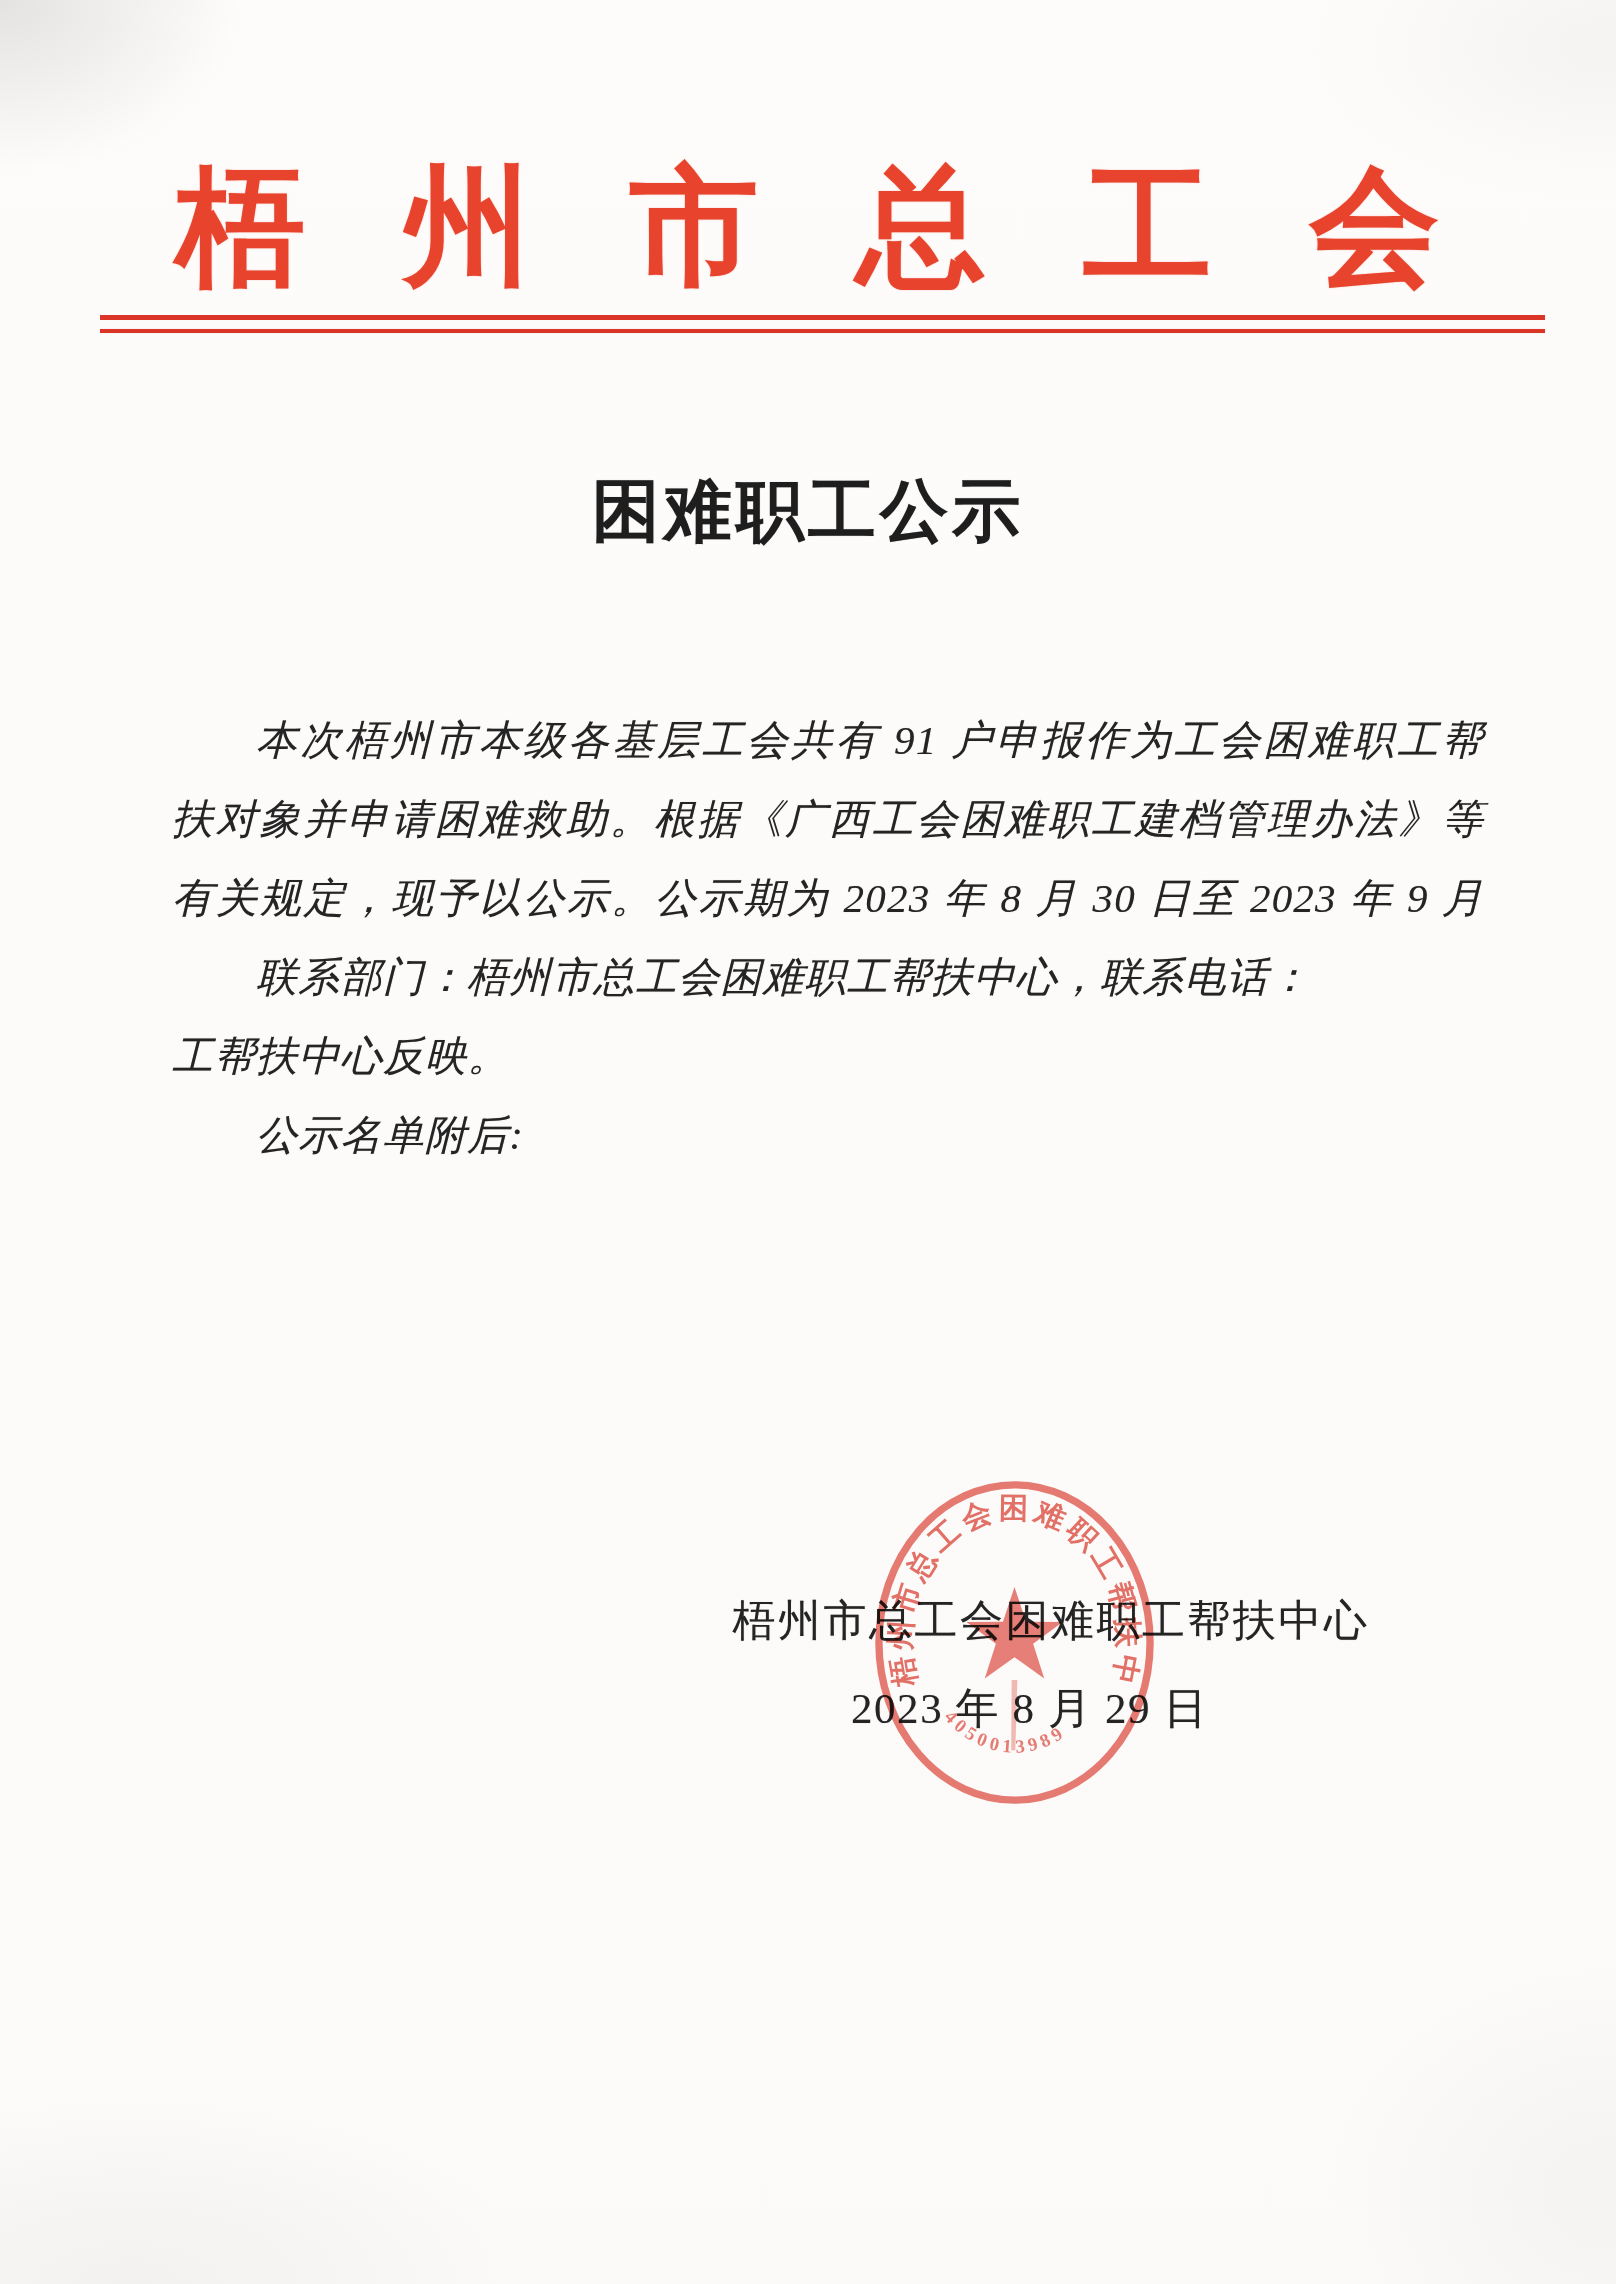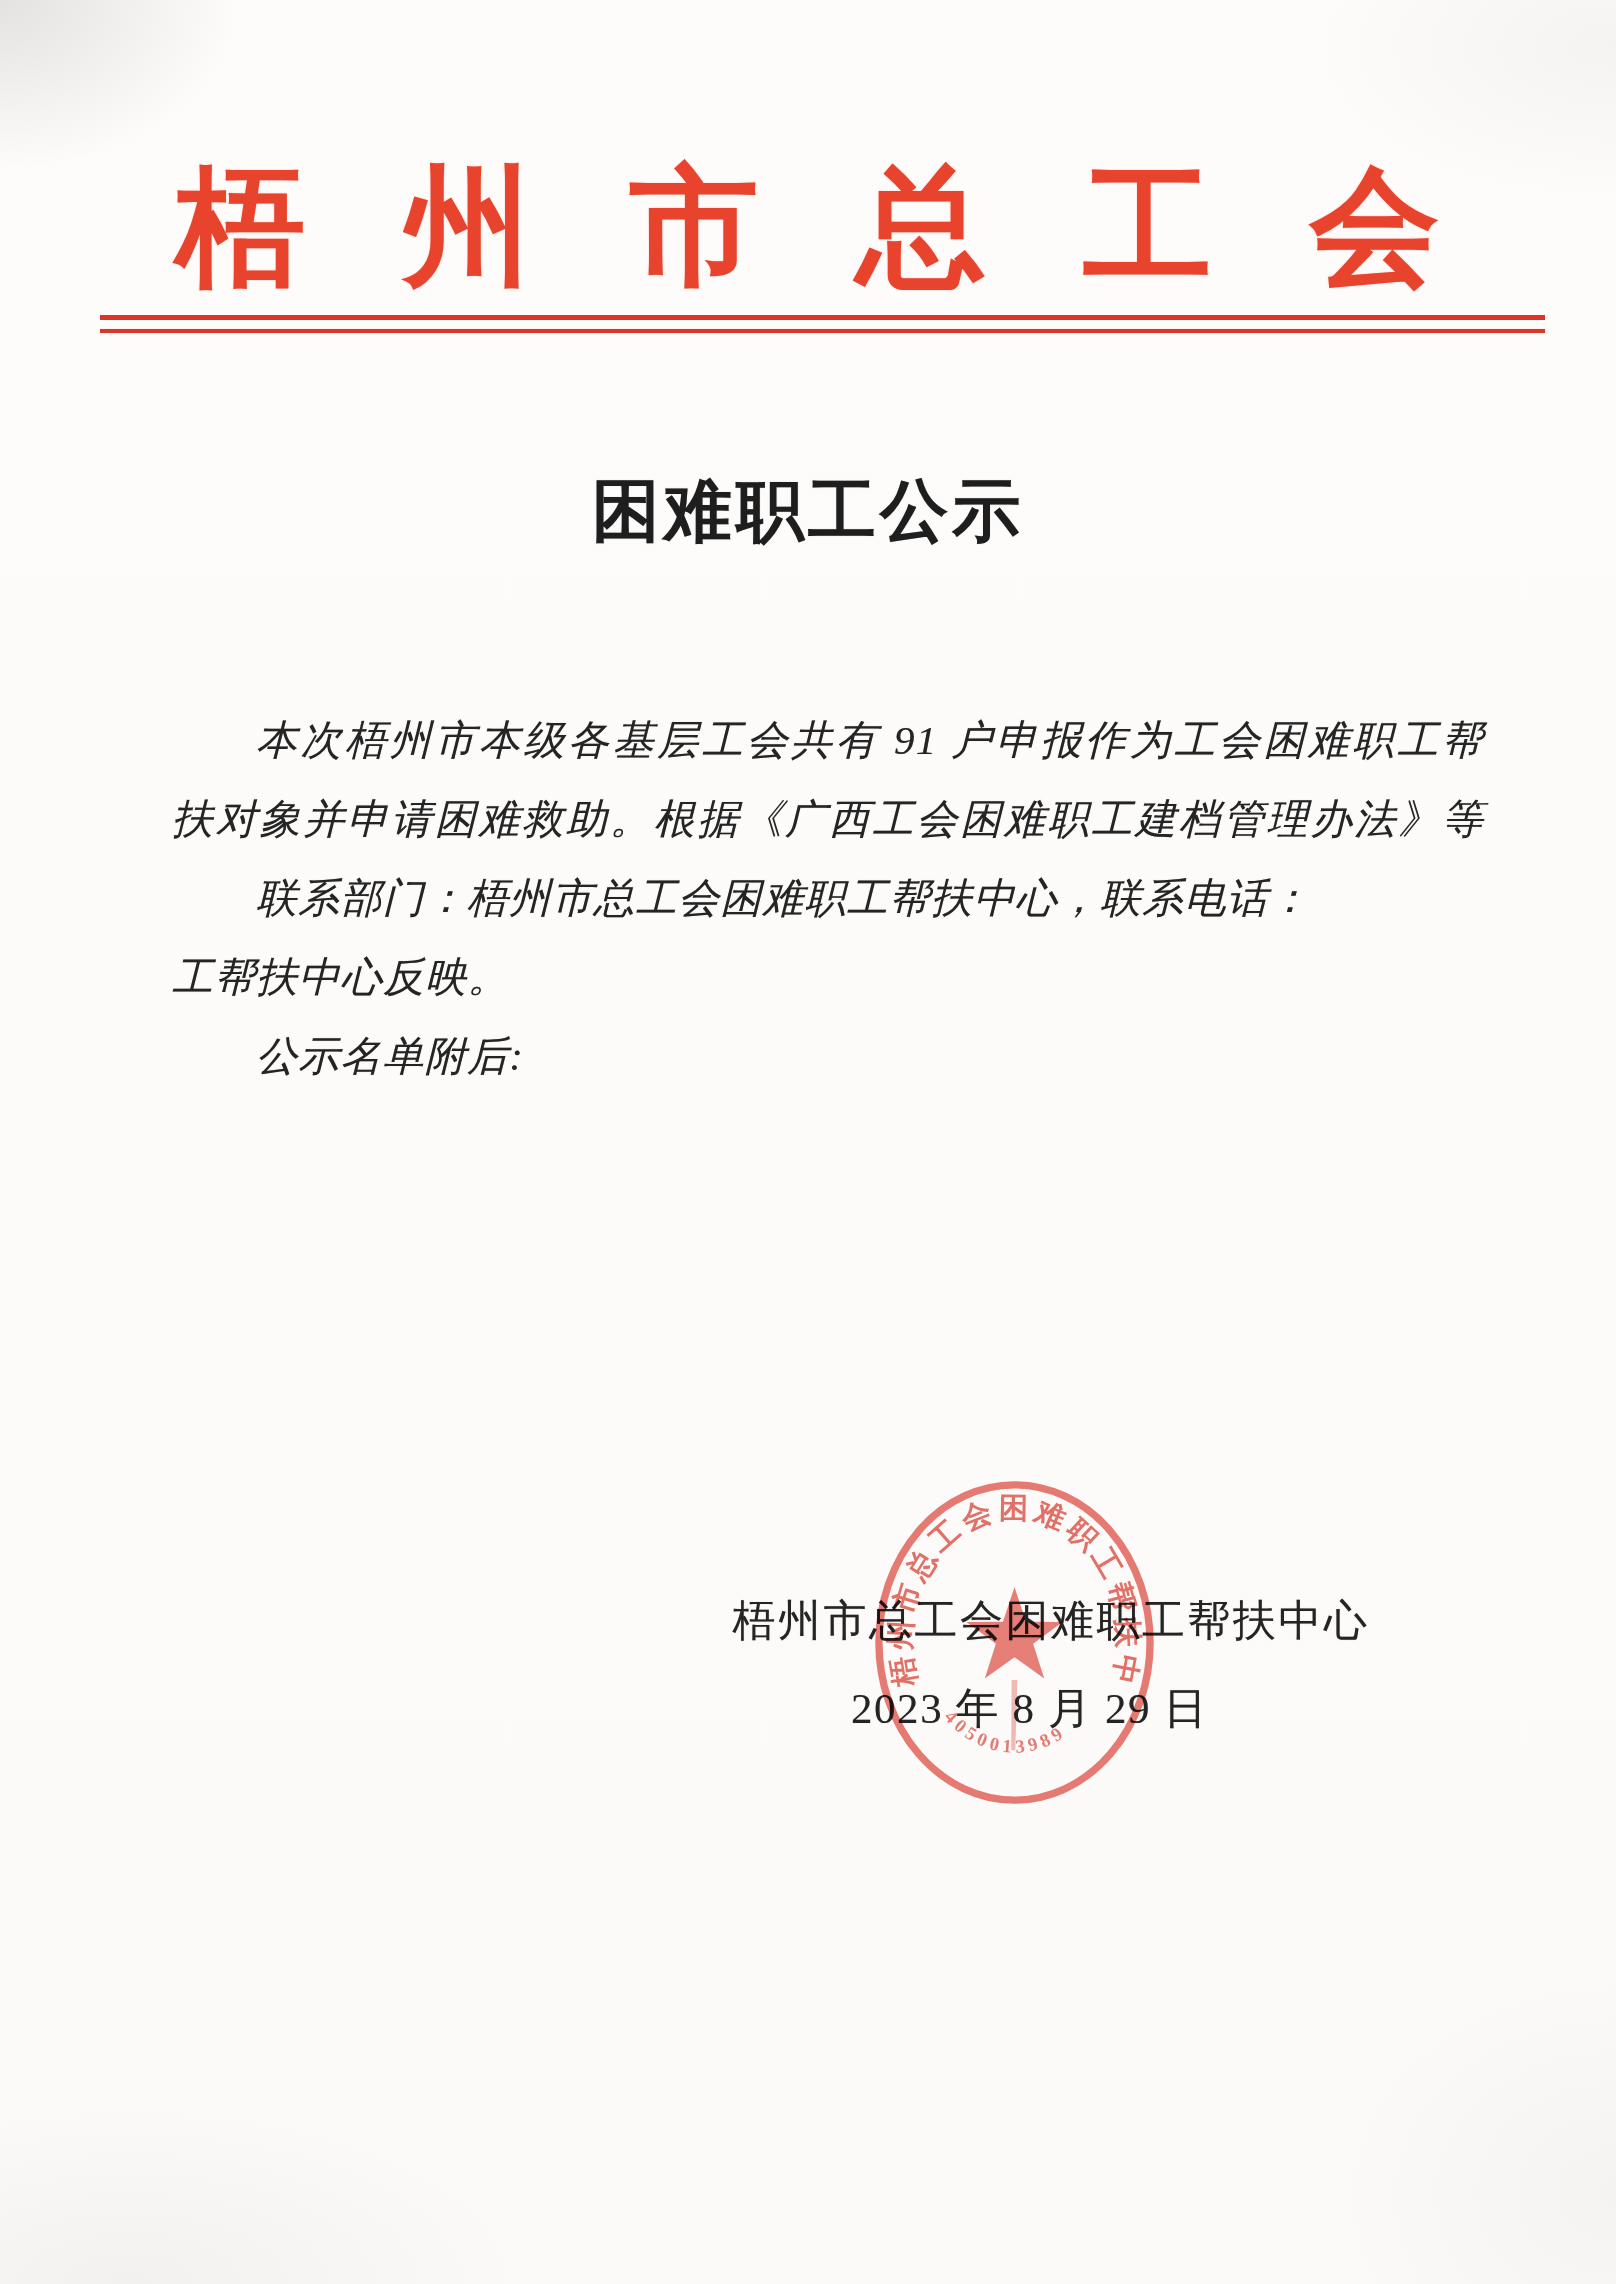--- a/index.html
+++ b/index.html
@@ -77,20 +77,21 @@
   </div>
 
   <div class="rule rule-thick"></div>
   <div class="rule rule-thin"></div>
 
   <h1 class="doc-title">困难职工公示</h1>
 
   <div class="body-block">
     <div class="line fill indent">本次梧州市本级各基层工会共有 91 户申报作为工会困难职工帮</div>
     <div class="line fill">扶对象并申请困难救助。根据《广西工会困难职工建档管理办法》等</div>
+    <div class="line fill">有关规定，现予以公示。公示期为 2023 年 8 月 30 日至 2023 年 9 月</div>
     <div class="line indent">联系部门：梧州市总工会困难职工帮扶中心，联系电话：</div>
     <div class="line">工帮扶中心反映。</div>
     <div class="line indent">公示名单附后:</div>
   </div>
 
   <div class="sig-org">梧州市总工会困难职工帮扶中心</div>
   <div class="sig-date">2023 年 8 月 29 日</div>
 
   <svg class="stamp" viewBox="0 0 378 420" xmlns="http://www.w3.org/2000/svg">
     <defs>

